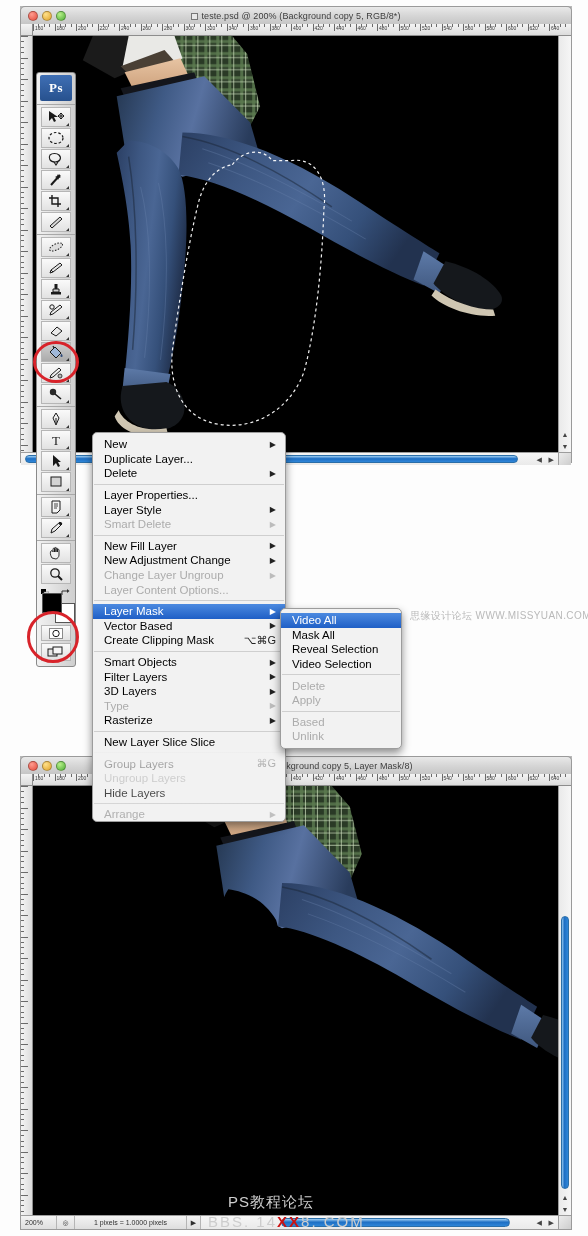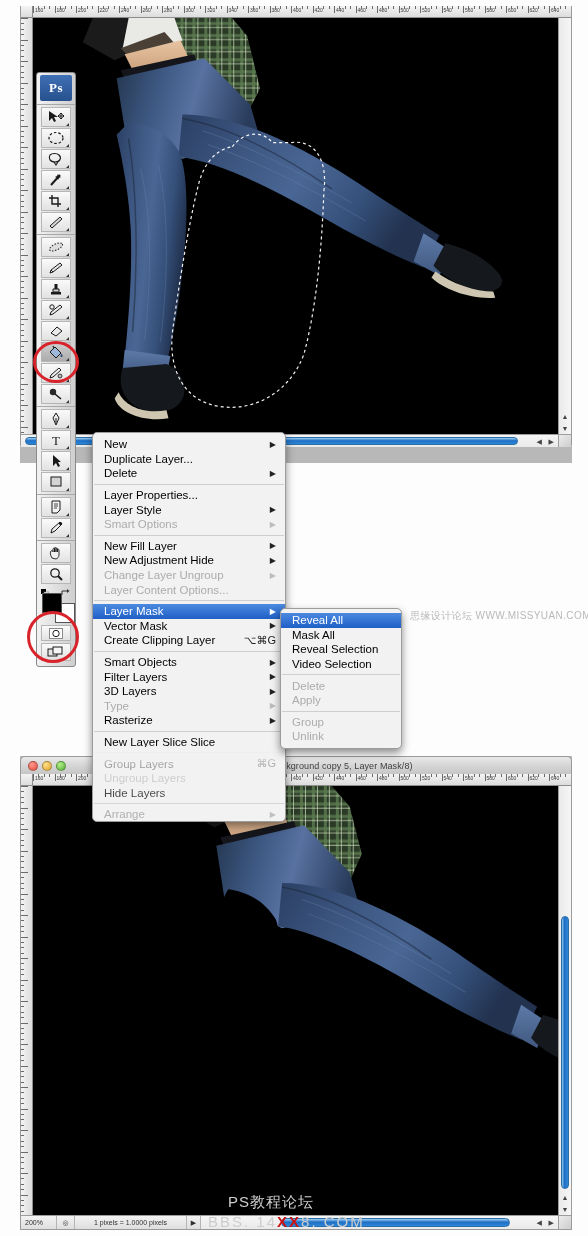--- a/index.html
+++ b/index.html
@@ -152,20 +152,30 @@
   #wm-bbs{ color:#cdcdcd; font-size:15px; letter-spacing:2px;}
   #wm-bbs .red{ color:#cc1111; font-weight:bold; }
 
   .marchpath{ position:absolute; pointer-events:none; }
 </style>
 </head>
 <body>
 
 <div class="win" id="window-top" style="left:20px; top:6px; width:552px; height:457px;">
 
+  <div class="win-titlebar">
+    <div class="traffic">
+      <div class="tl r"></div>
+      <div class="tl y"></div>
+      <div class="tl g"></div>
+    </div>
+    <div class="win-title">
+      <span class="doc-badge"></span><span>teste.psd @ 200% (Background copy 5, RGB/8*)</span>
+    </div>
+  </div>
 
   <div style="display:flex; width:100%; height:439px; border:1px solid #9a9a9a; border-top:none; background:#c4c4c4;">
     <div style="flex:1; display:flex; flex-direction:column;">
       <div style="display:flex; height:12px;">
         <div style="width:12px;background:linear-gradient(to bottom,#f4f4f4,#dcdcdc);border-right:1px solid #8d8d8d;border-bottom:1px solid #8d8d8d;"></div>
         <div class="ruler-h" id="ruler-h-top" style="flex:1;">
             <div class="tickh" style="left:0px;height:7px;"></div>
             <div class="rlabel" style="left:2px;">160</div>
             <div class="tickh" style="left:5.375px;height:3px;"></div>
             <div class="tickh" style="left:10.75px;height:3px;"></div>
@@ -976,50 +986,50 @@
       </div>
       <div class="msep"></div>
       <div class="mi">
         <span class="lbl">Layer Properties...</span>
       </div>
       <div class="mi">
         <span class="lbl">Layer Style</span>
         <span class="arw">▶</span>
       </div>
       <div class="mi dis">
-        <span class="lbl">Smart Options</span>
+        <span class="lbl">Smart Delete</span>
         <span class="arw">▶</span>
       </div>
       <div class="msep"></div>
       <div class="mi">
         <span class="lbl">New Fill Layer</span>
         <span class="arw">▶</span>
       </div>
       <div class="mi">
-        <span class="lbl">New Adjustment Hide</span>
+        <span class="lbl">New Adjustment Change</span>
         <span class="arw">▶</span>
       </div>
       <div class="mi dis">
         <span class="lbl">Change Layer Ungroup</span>
         <span class="arw">▶</span>
       </div>
       <div class="mi dis">
         <span class="lbl">Layer Content Options...</span>
       </div>
       <div class="msep"></div>
       <div class="mi hl">
         <span class="lbl">Layer Mask</span>
         <span class="arw">▶</span>
       </div>
       <div class="mi">
-        <span class="lbl">Vector Mask</span>
-        <span class="arw">▶</span>
-      </div>
-      <div class="mi">
-        <span class="lbl">Create Clipping Layer</span>
+        <span class="lbl">Vector Based</span>
+        <span class="arw">▶</span>
+      </div>
+      <div class="mi">
+        <span class="lbl">Create Clipping Mask</span>
         <span class="sc">⌥⌘G</span>
       </div>
       <div class="msep"></div>
       <div class="mi">
         <span class="lbl">Smart Objects</span>
         <span class="arw">▶</span>
       </div>
       <div class="mi">
         <span class="lbl">Filter Layers</span>
         <span class="arw">▶</span>
@@ -1056,41 +1066,41 @@
         <span class="lbl">Arrange</span>
         <span class="arw">▶</span>
       </div>
     </div>
   <div id="menu-fade"></div>
 </div>
 
 <div class="ctxmenu" id="layer-mask-submenu" style="left:280px; top:608px; width:122px;">
   <div id="sub-body">
       <div class="mi hl">
-        <span class="lbl">Reveal All</span>
+        <span class="lbl">Video All</span>
       </div>
       <div class="mi">
         <span class="lbl">Mask All</span>
       </div>
       <div class="mi">
         <span class="lbl">Reveal Selection</span>
       </div>
       <div class="mi">
         <span class="lbl">Video Selection</span>
       </div>
       <div class="msep"></div>
       <div class="mi dis">
         <span class="lbl">Delete</span>
       </div>
       <div class="mi dis">
         <span class="lbl">Apply</span>
       </div>
       <div class="msep"></div>
       <div class="mi dis">
-        <span class="lbl">Group</span>
+        <span class="lbl">Based</span>
       </div>
       <div class="mi dis">
         <span class="lbl">Unlink</span>
       </div>
     </div>
 </div>
 
 <div class="wm" id="wm-right" style="left:410px; top:609px;">思缘设计论坛  WWW.MISSYUAN.COM</div>
 <div class="wm" id="wm-ps" style="left:228px; top:1193px;">PS教程论坛</div>
 <div class="wm" id="wm-bbs" style="left:208px; top:1213px;">

